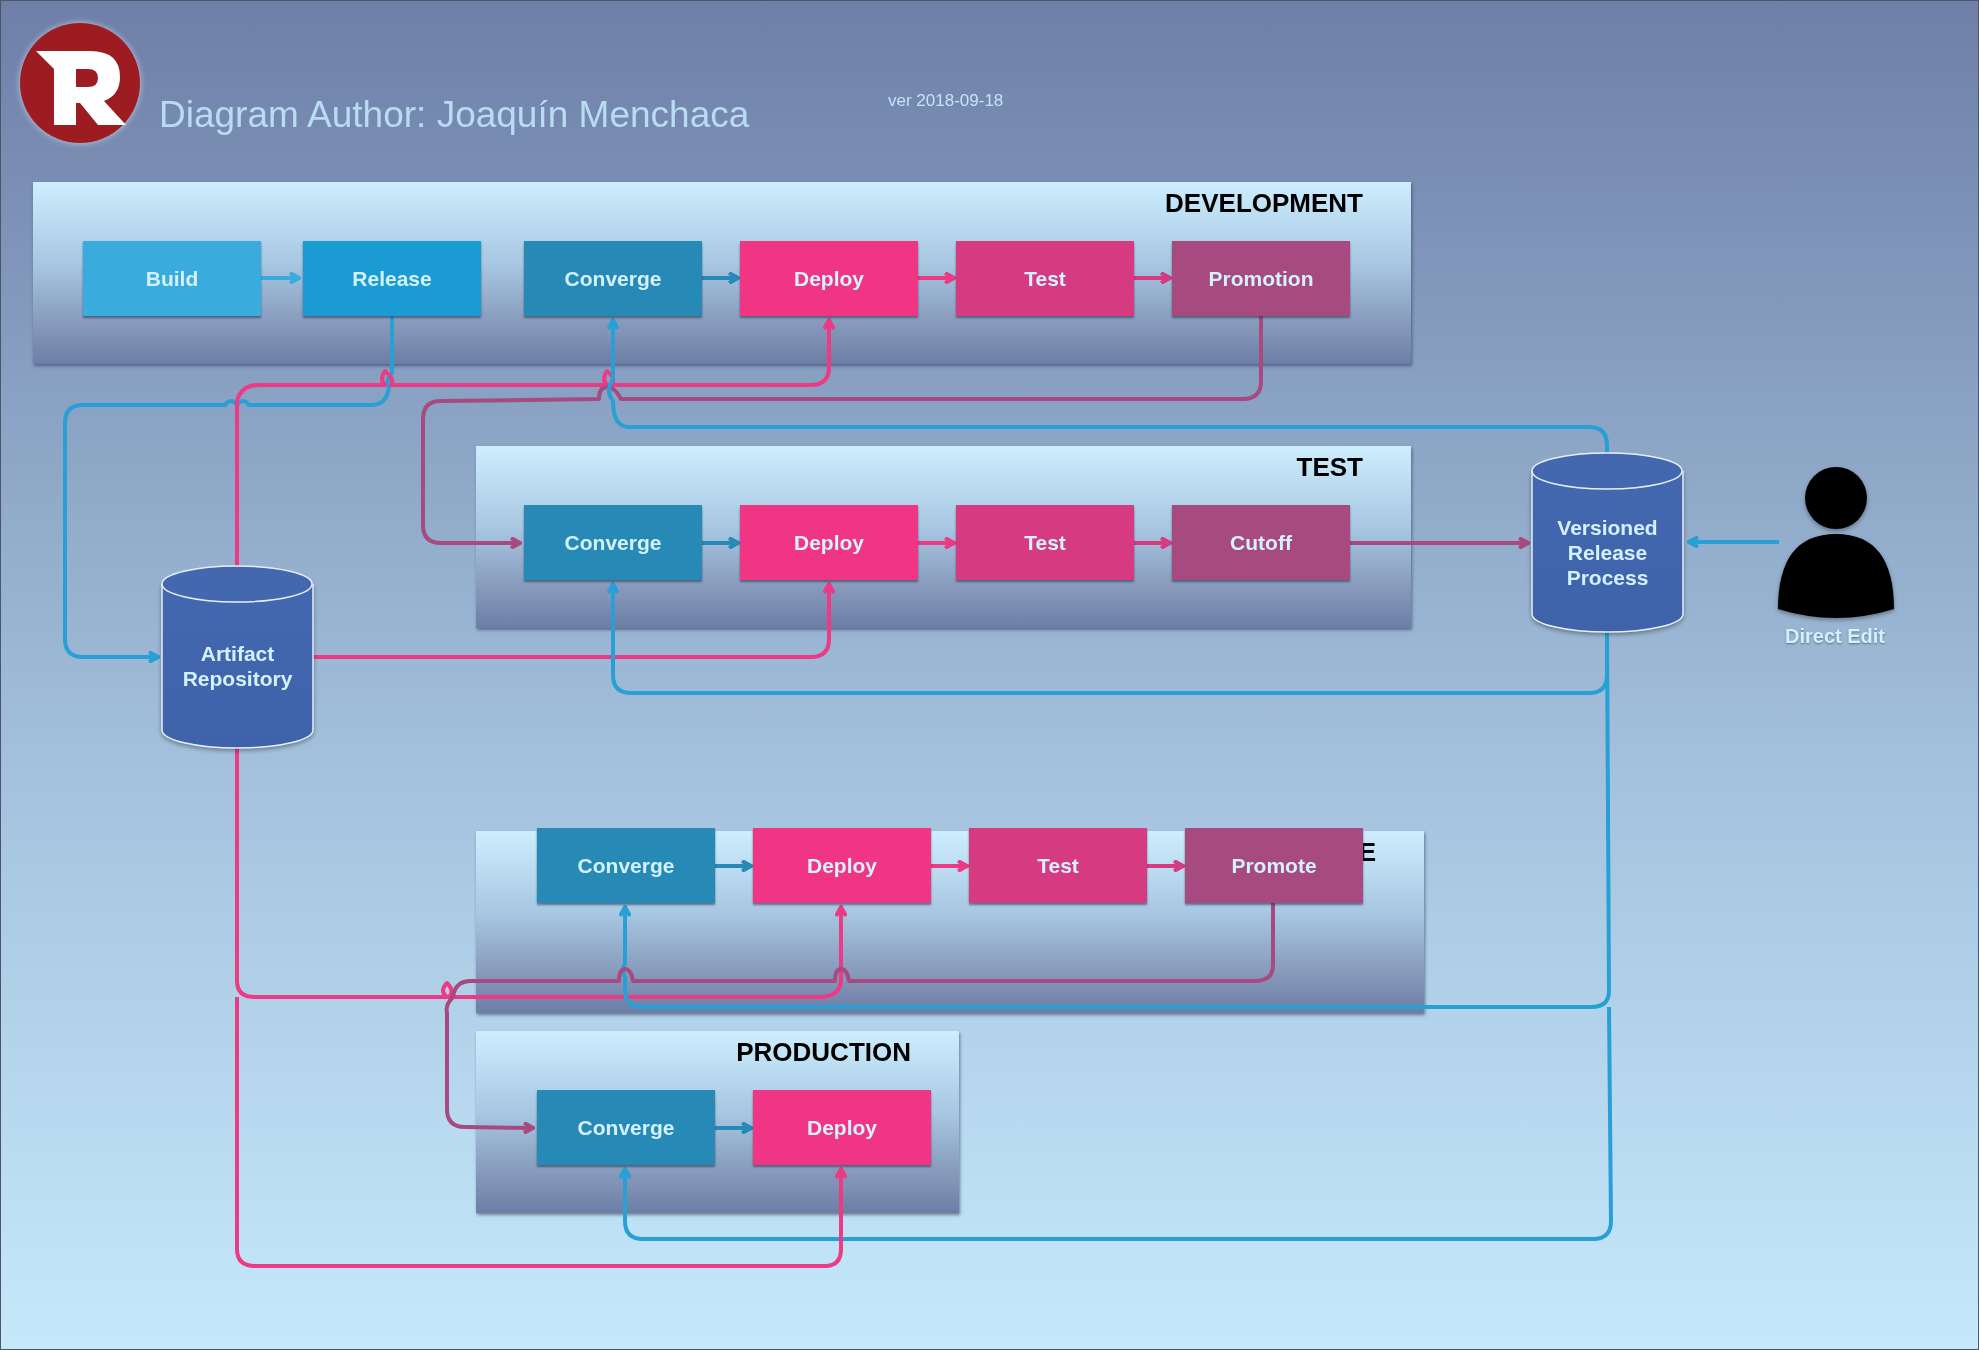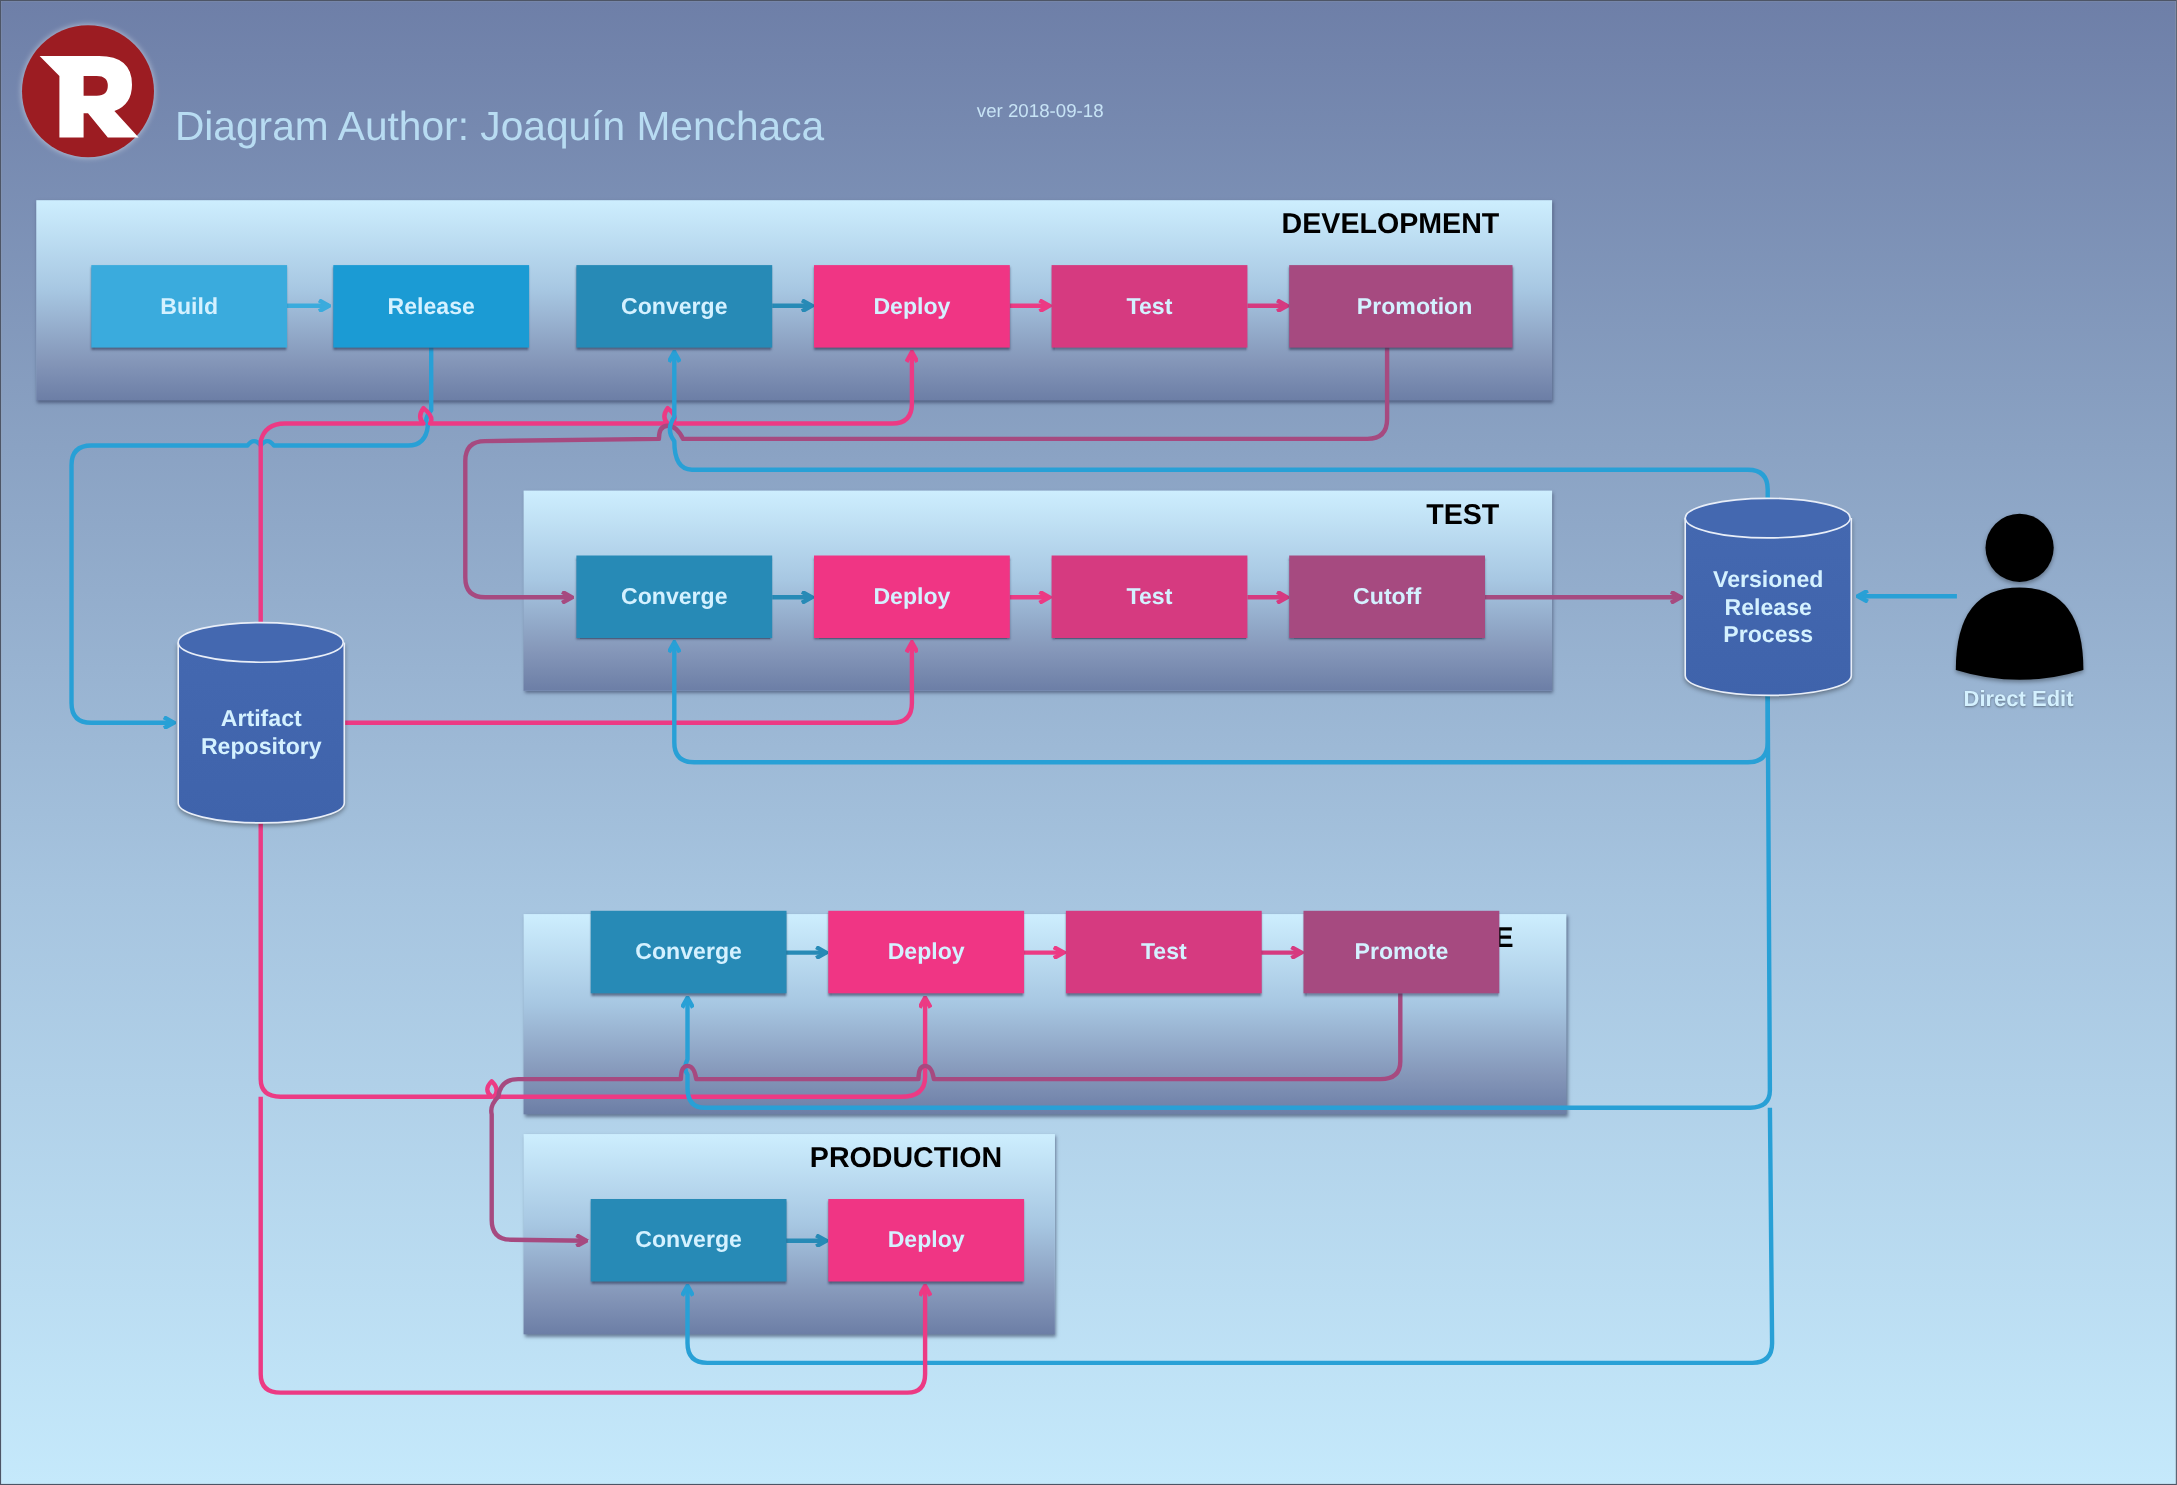--- a/index.html
+++ b/index.html
@@ -140,21 +140,21 @@
       <circle cx="1835" cy="497" r="31" fill="#000"></circle>
       <path d="M1777 608 Q1777 533 1835 533 Q1893 533 1893 608 Q1835 626 1777 608 Z" fill="#000"></path>
     </g>
   </svg>
 
   <div class="stage-box c-build" style="left:82px;top:240px;">Build</div>
   <div class="stage-box c-release" style="left:302px;top:240px;">Release</div>
   <div class="stage-box c-converge" style="left:523px;top:240px;">Converge</div>
   <div class="stage-box c-deploy" style="left:739px;top:240px;">Deploy</div>
   <div class="stage-box c-test" style="left:955px;top:240px;">Test</div>
-  <div class="stage-box c-promote" style="left:1171px;top:240px;padding-left:25px;">Promotion</div>
+  <div class="stage-box c-promote" style="left:1171px;top:240px;">Promotion</div>
 
   <div class="stage-box c-converge" style="left:523px;top:504px;">Converge</div>
   <div class="stage-box c-deploy" style="left:739px;top:504px;">Deploy</div>
   <div class="stage-box c-test" style="left:955px;top:504px;">Test</div>
   <div class="stage-box c-promote" style="left:1171px;top:504px;">Cutoff</div>
 
   <div class="stage-box c-converge" style="left:536px;top:827px;">Converge</div>
   <div class="stage-box c-deploy" style="left:752px;top:827px;">Deploy</div>
   <div class="stage-box c-test" style="left:968px;top:827px;">Test</div>
   <div class="stage-box c-promote" style="left:1184px;top:827px;">Promote</div>

